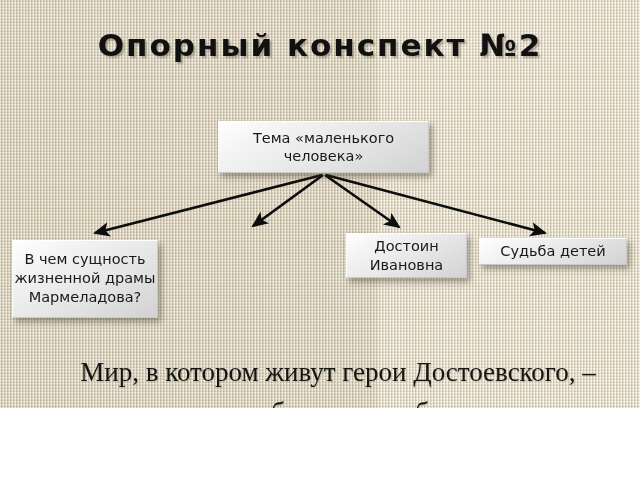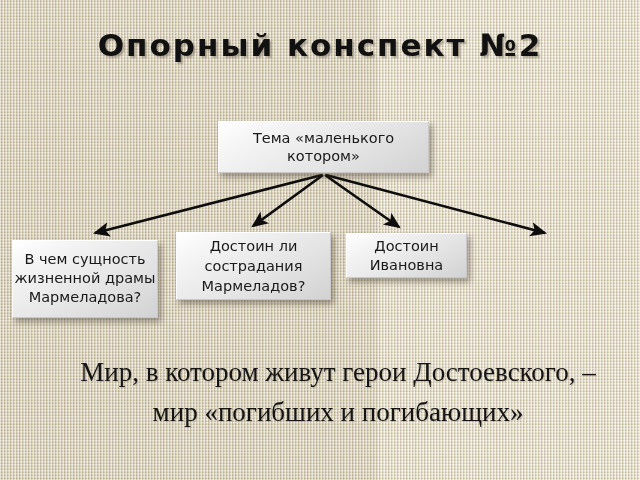--- a/index.html
+++ b/index.html
@@ -10,21 +10,21 @@
   body {
     width: 640px;
     height: 480px;
     overflow: hidden;
     font-family: "Liberation Sans", sans-serif;
   }
 
   #slide {
     position: relative;
     width: 640px;
-    height: 480px;
+    height: 408px;
     overflow: hidden;
     background-color: #ded6c2;
     background-image:
       
       linear-gradient(90deg,
          rgba(120,105,75,0.055) 0%,
          rgba(120,105,75,0.055) 58.8%,
          rgba(255,252,243,0.10) 59.1%,
          rgba(255,252,243,0.10) 100%),
       
@@ -189,31 +189,31 @@
     </defs>
     <g stroke="#0d0d0d" stroke-width="2.6" fill="none" stroke-linecap="butt">
       <line x1="322" y1="175" x2="95" y2="233" marker-end="url(#arrowhead)"></line>
       <line x1="323" y1="175" x2="253" y2="226" marker-end="url(#arrowhead)"></line>
       <line x1="325" y1="175" x2="399" y2="227" marker-end="url(#arrowhead)"></line>
       <line x1="326" y1="175" x2="545" y2="233" marker-end="url(#arrowhead)"></line>
     </g>
   </svg>
 
   <div class="node" id="node-top">
-    <span class="node-text">Тема «маленького котором»</span>
+    <span class="node-text">Тема «маленького человека»</span>
   </div>
 
   <div class="node" id="node-1">
     <span class="node-text">В чем сущность жизненной драмы Мармеладова?</span>
   </div>
 
-  <div class="node" id="node-2">
-    <span class="node-text">Достоин ли сострадания Мармеладов?</span>
-  </div>
 
   <div class="node" id="node-3">
     <span class="node-text">Достоин Ивановна</span>
   </div>
 
+  <div class="node" id="node-4">
+    <span class="node-text">Судьба детей</span>
+  </div>
 
   <div id="caption">Мир, в котором живут герои Достоевского, – мир «погибших и погибающих»</div>
 
 </div>
 
 </body></html>

